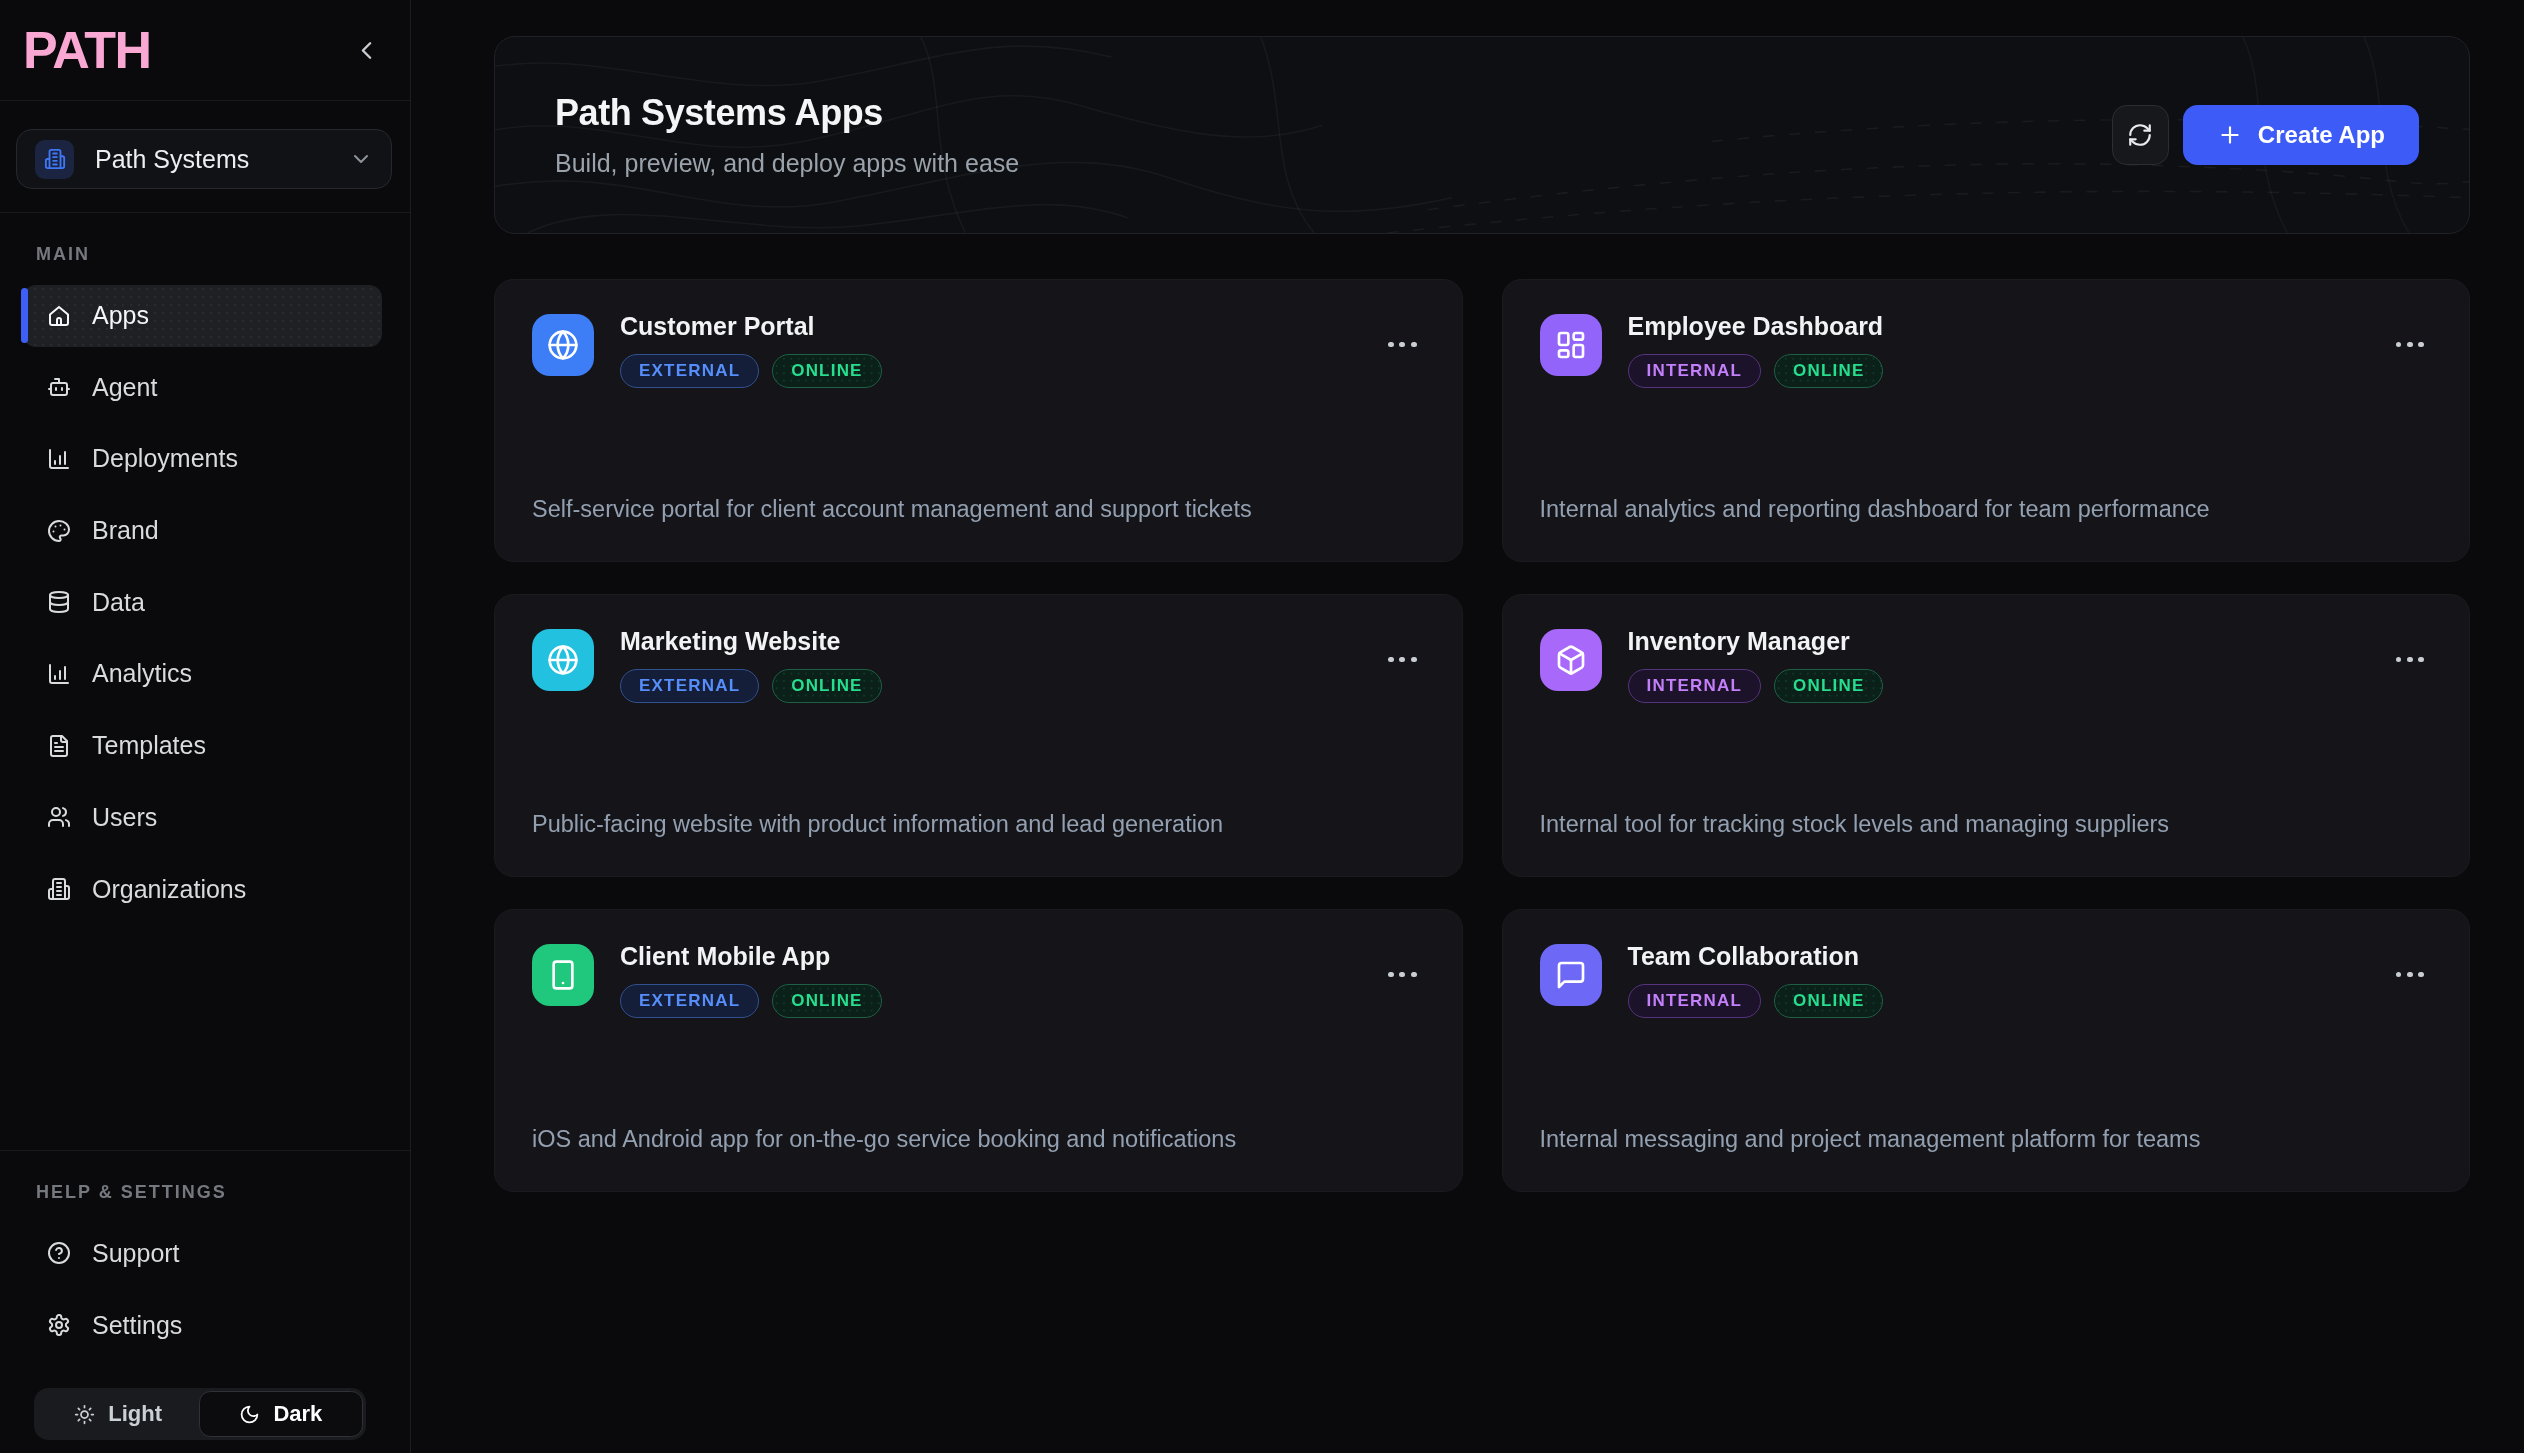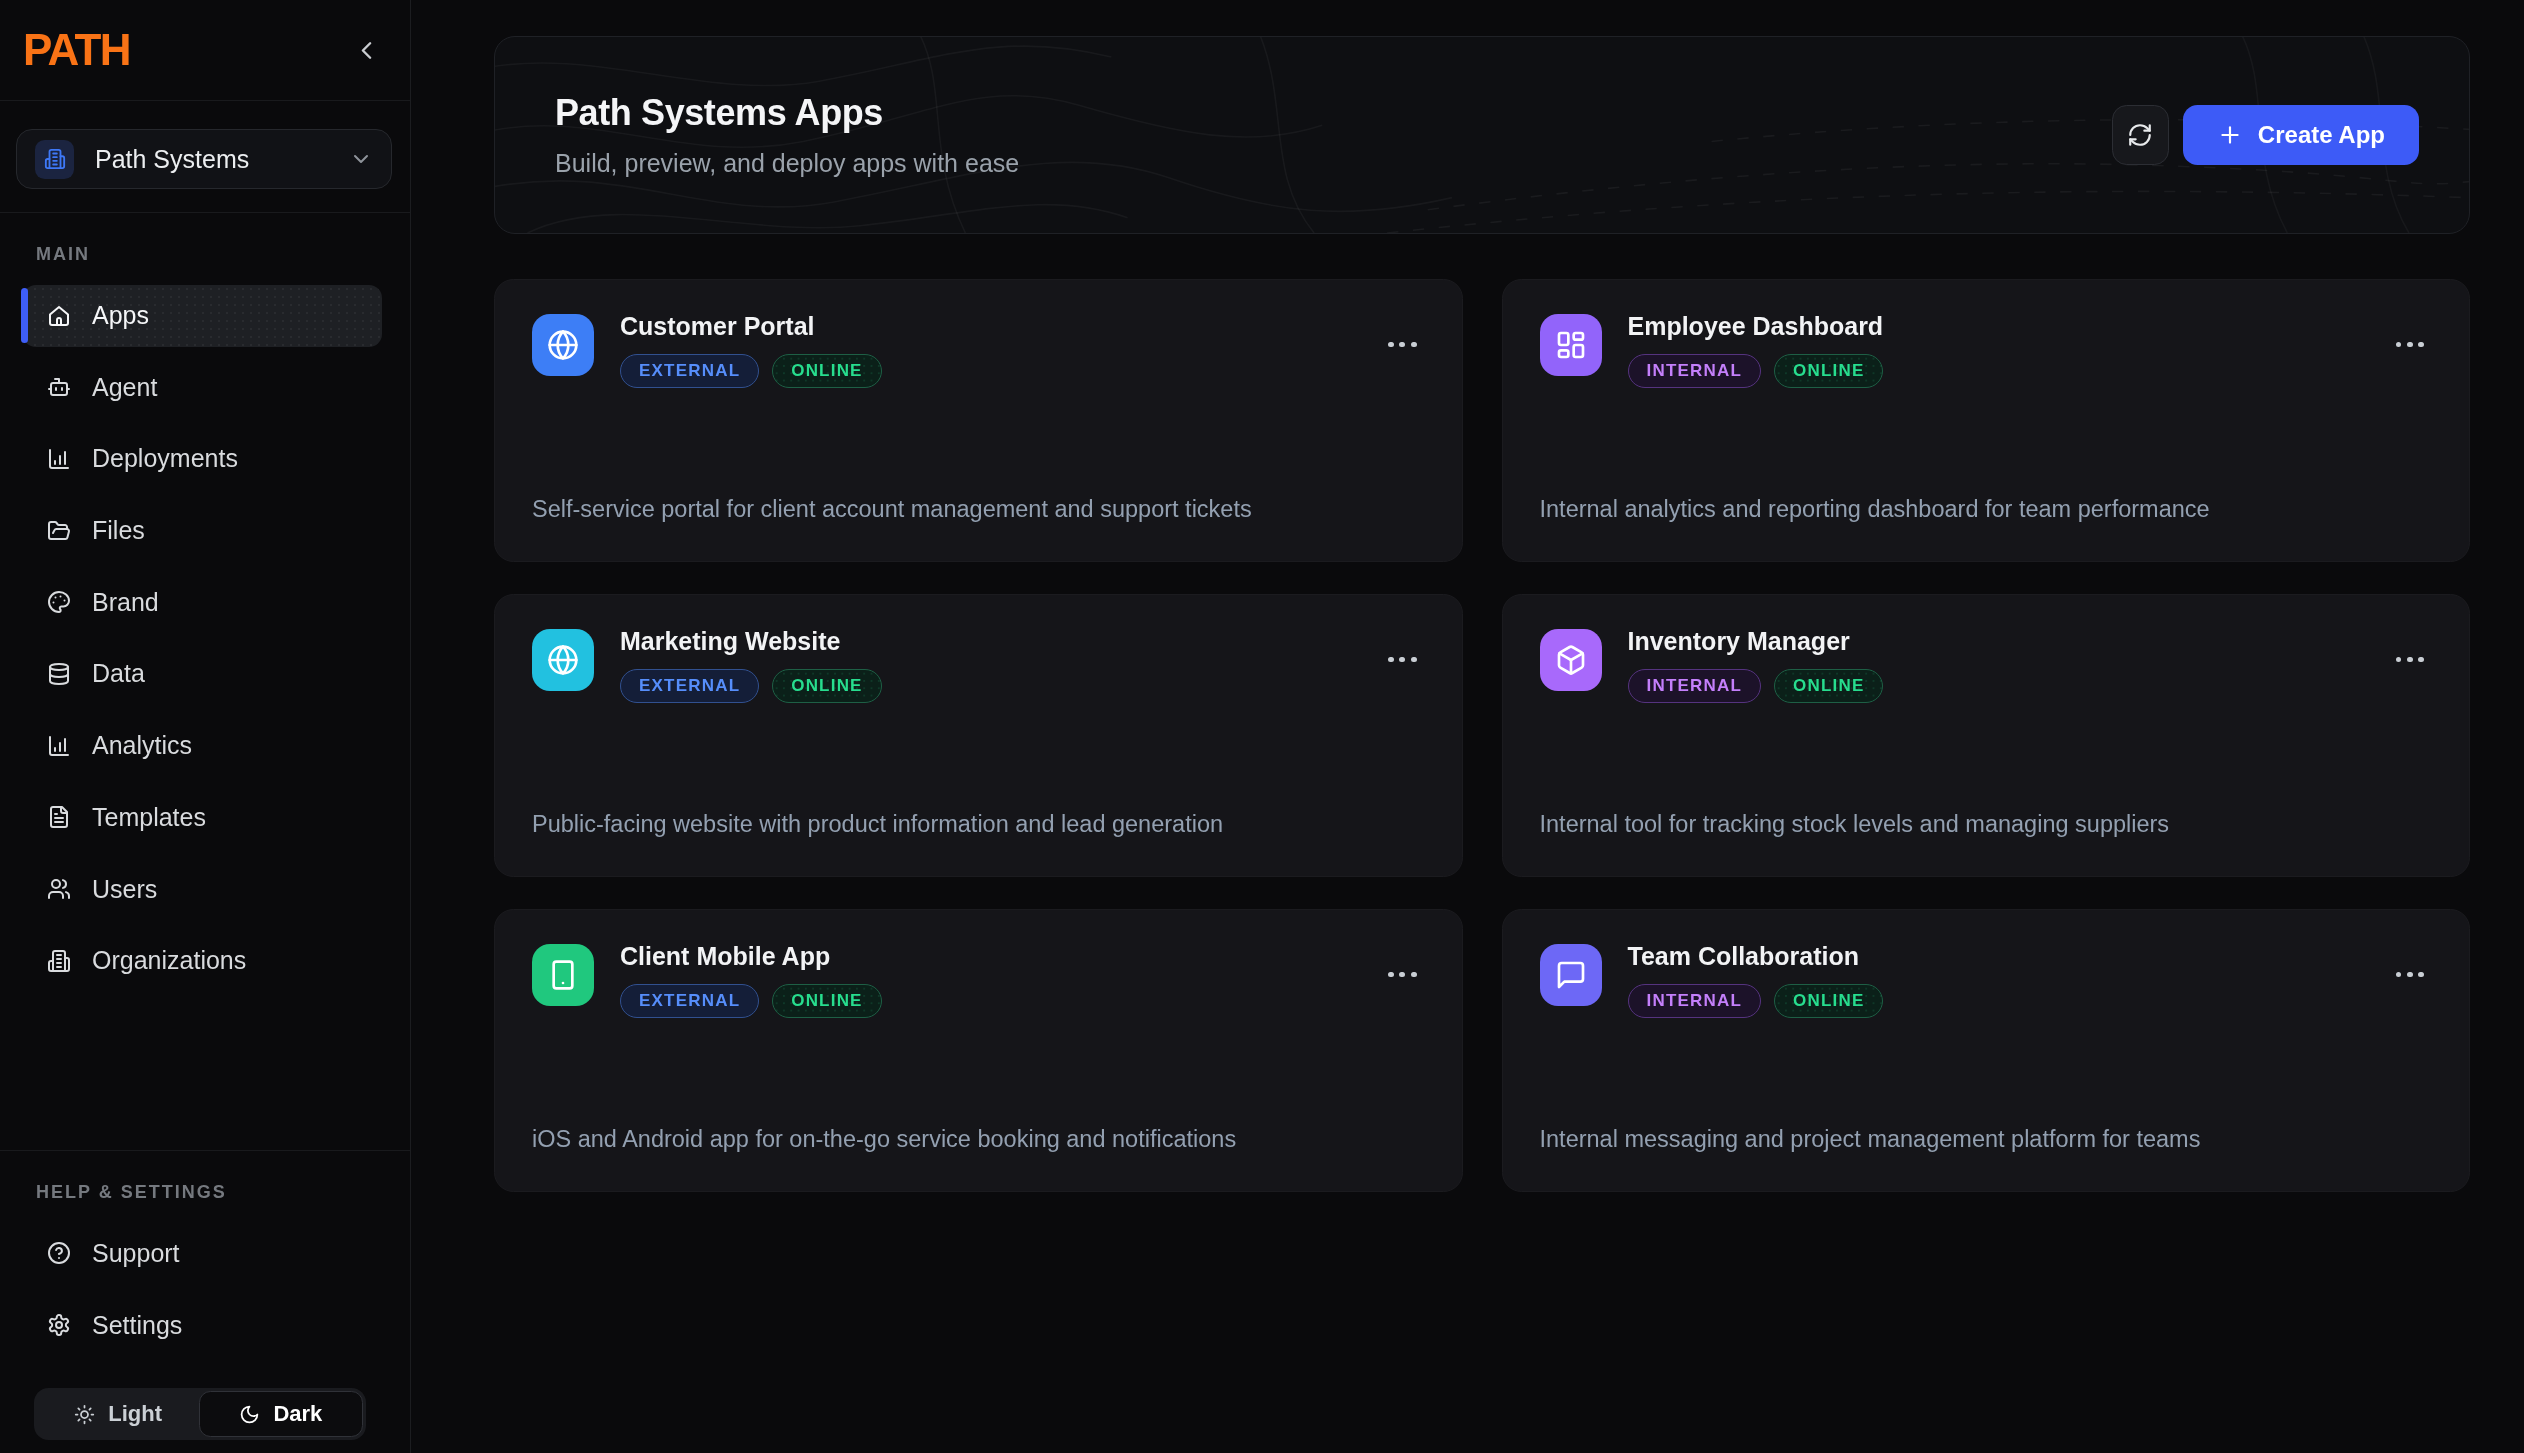--- a/index.html
+++ b/index.html
@@ -20,21 +20,21 @@
     display:flex; flex-direction:column;
     flex-shrink:0;
   }
   .sidebar-top {
     height:101px; flex-shrink:0;
     border-bottom:1.6px solid #191a1d;
     display:flex; align-items:center; justify-content:space-between;
     padding:0 24px 0 23px;
   }
   .logo {
-    font-size:44px; font-weight:800; letter-spacing:-1.6px; color:#f97316;
+    font-size:52px; font-weight:800; letter-spacing:-1.6px; color:#f9a8d4;
   }
   .collapse-btn {
     background:none; border:none; color:#c9ccd0; cursor:pointer;
     width:39px; height:39px; display:flex; align-items:center; justify-content:center;
   }
   .org-section {
     padding:28px 18px 23px 16px;
     border-bottom:1.6px solid #191a1d;
     flex-shrink:0;
   }
@@ -233,26 +233,20 @@
             <span>Agent</span>
           </button>
           <button class="nav-item">
             <svg width="24" height="24" viewBox="0 0 24 24" fill="none" stroke="currentColor" stroke-width="2" stroke-linecap="round" stroke-linejoin="round">
               <path d="M3 3v16a2 2 0 0 0 2 2h16"></path>
               <path d="M8 17v-3"></path>
               <path d="M13 17V9"></path>
               <path d="M18 17V5"></path>
             </svg>
             <span>Deployments</span>
-          </button>
-          <button class="nav-item">
-            <svg width="24" height="24" viewBox="0 0 24 24" fill="none" stroke="currentColor" stroke-width="2" stroke-linecap="round" stroke-linejoin="round">
-              <path d="m6 14 1.5-2.9A2 2 0 0 1 9.24 10H20a2 2 0 0 1 1.94 2.5l-1.54 6a2 2 0 0 1-1.95 1.5H4a2 2 0 0 1-2-2V5a2 2 0 0 1 2-2h3.9a2 2 0 0 1 1.69.9l.81 1.2a2 2 0 0 0 1.67.9H18a2 2 0 0 1 2 2v2"></path>
-            </svg>
-            <span>Files</span>
           </button>
           <button class="nav-item">
             <svg width="24" height="24" viewBox="0 0 24 24" fill="none" stroke="currentColor" stroke-width="2" stroke-linecap="round" stroke-linejoin="round">
               <circle cx="13.5" cy="6.5" r="1" fill="currentColor" stroke="none"></circle>
               <circle cx="17.5" cy="10.5" r="1" fill="currentColor" stroke="none"></circle>
               <circle cx="8.5" cy="7.5" r="1" fill="currentColor" stroke="none"></circle>
               <circle cx="6.5" cy="12.5" r="1" fill="currentColor" stroke="none"></circle>
               <path d="M12 2C6.5 2 2 6.5 2 12s4.5 10 10 10c.926 0 1.648-.746 1.648-1.688 0-.437-.18-.835-.437-1.125-.29-.289-.438-.652-.438-1.125a1.64 1.64 0 0 1 1.668-1.668h1.996c3.051 0 5.555-2.503 5.555-5.554C21.965 6.012 17.461 2 12 2z"></path>
             </svg>
             <span>Brand</span>

